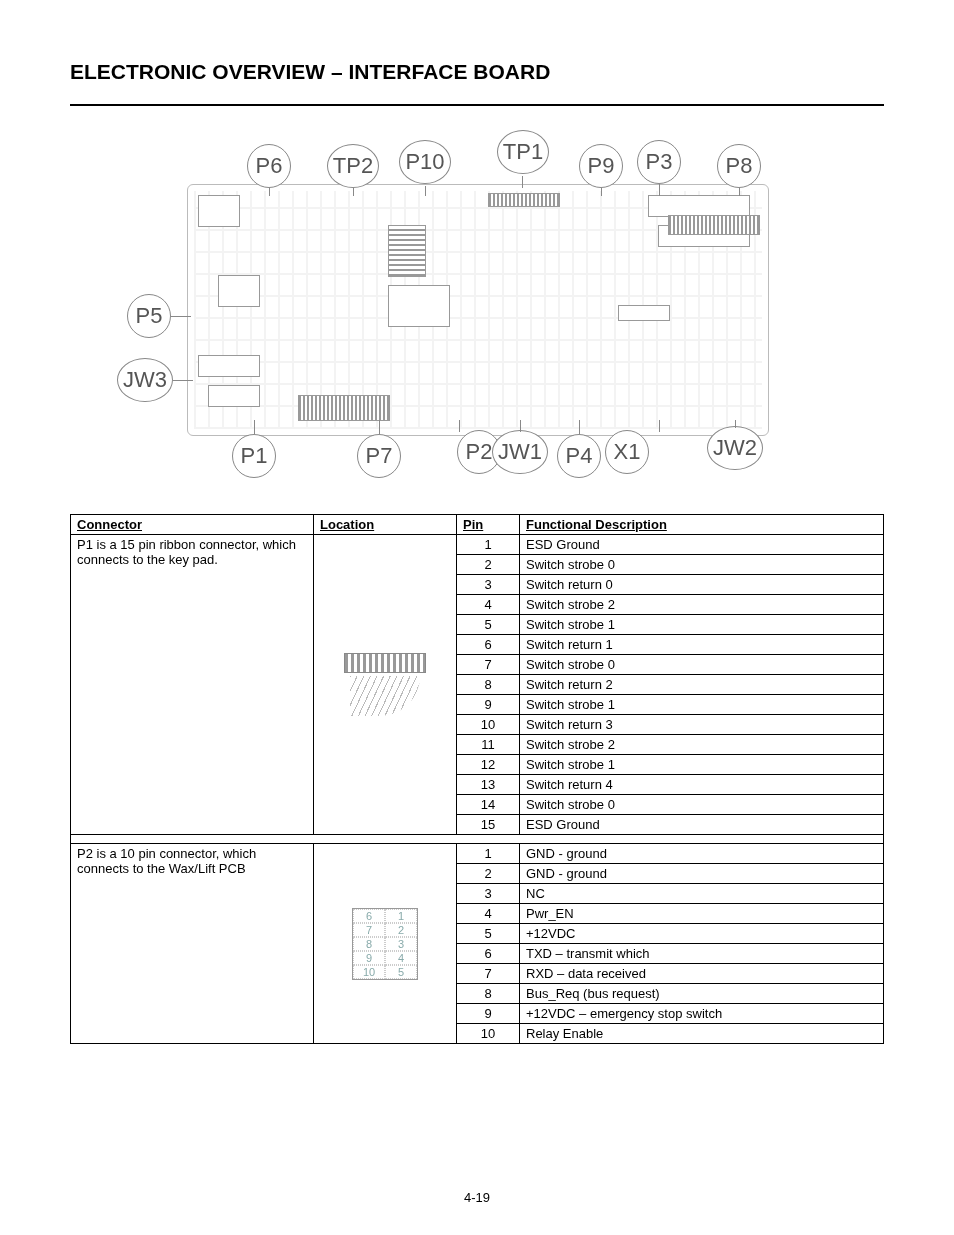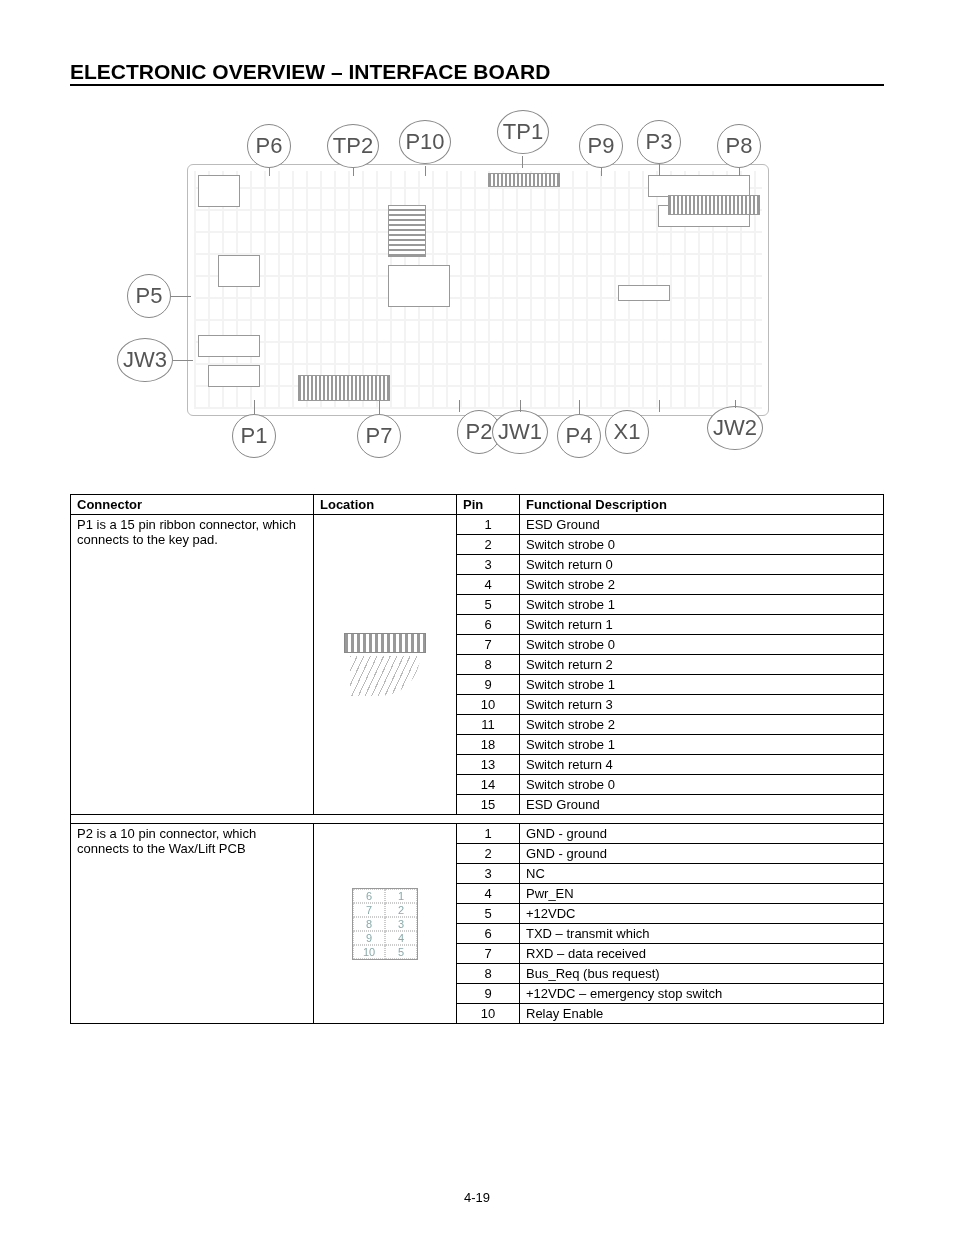--- a/index.html
+++ b/index.html
@@ -19,20 +19,21 @@
   }
   .model-line {
     font-style: italic;
     font-weight: bold;
     font-size: 17px;
     margin-bottom: 2px;
   }
   .title-line {
     font-weight: bold;
     font-size: 21px;
+    margin-bottom: 20px;
   }
   .hr {
     border: none;
     border-top: 2px solid #000;
     margin: 0 0 18px 0;
   }
   
   .diagram-wrap {
     position: relative;
     width: 800px;
@@ -102,21 +103,21 @@
     border-collapse: collapse;
     width: 100%;
     font-size: 13px;
   }
   table.pins th, table.pins td {
     border: 1px solid #000;
     padding: 2px 6px;
     text-align: left;
     vertical-align: top;
   }
-  table.pins th { font-weight: bold; }
+  table.pins th { font-weight: bold; text-decoration: underline; }
   table.pins td.pin { text-align: center; width: 50px; }
   table.pins td.loc { width: 130px; text-align:center; vertical-align:middle; }
   table.pins td.conn { width: 230px; }
   tr.spacer td { height: 8px; padding:0; background:#fff; }
 
   
   .loc-ill { display:flex; flex-direction:column; align-items:center; gap:3px; }
   .ribbon {
     width:80px; height:18px;
     background: repeating-linear-gradient(90deg,#999 0 3px,#fff 3px 6px);
@@ -261,21 +262,21 @@
         </tr>
         <tr>
           <td class="pin">10</td>
           <td>Switch return 3</td>
         </tr>
         <tr>
           <td class="pin">11</td>
           <td>Switch strobe 2</td>
         </tr>
         <tr>
-          <td class="pin">18</td>
+          <td class="pin">12</td>
           <td>Switch strobe 1</td>
         </tr>
         <tr>
           <td class="pin">13</td>
           <td>Switch return 4</td>
         </tr>
         <tr>
           <td class="pin">14</td>
           <td>Switch strobe 0</td>
         </tr>

